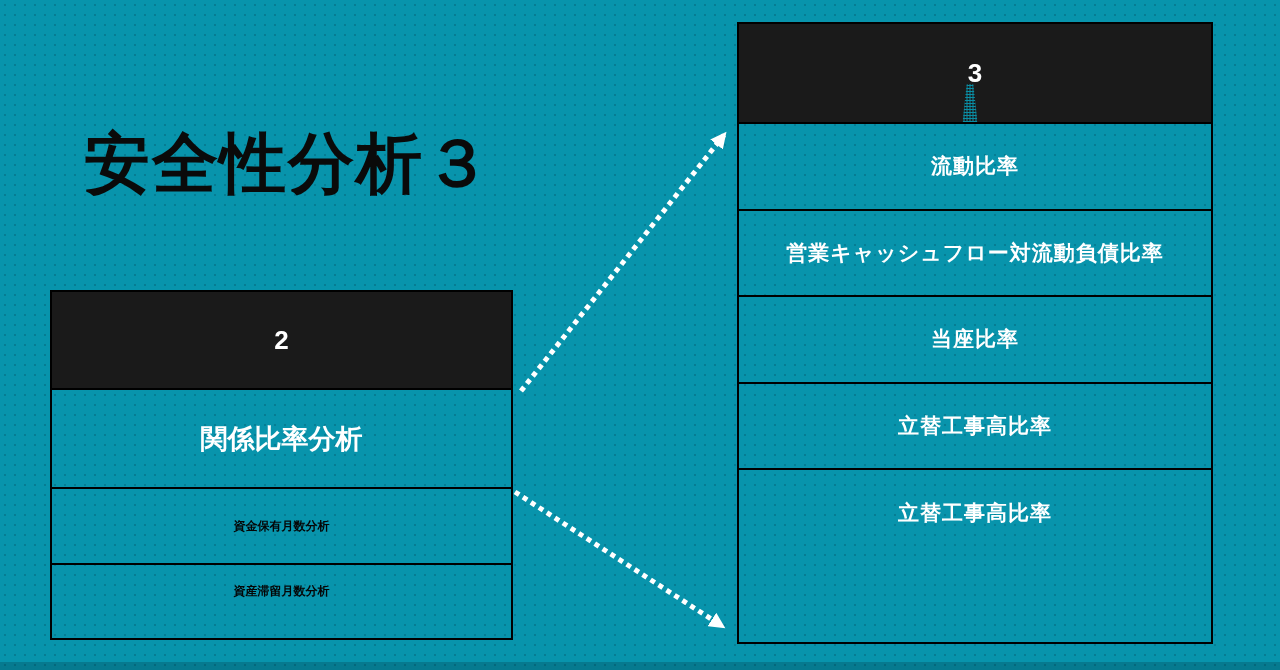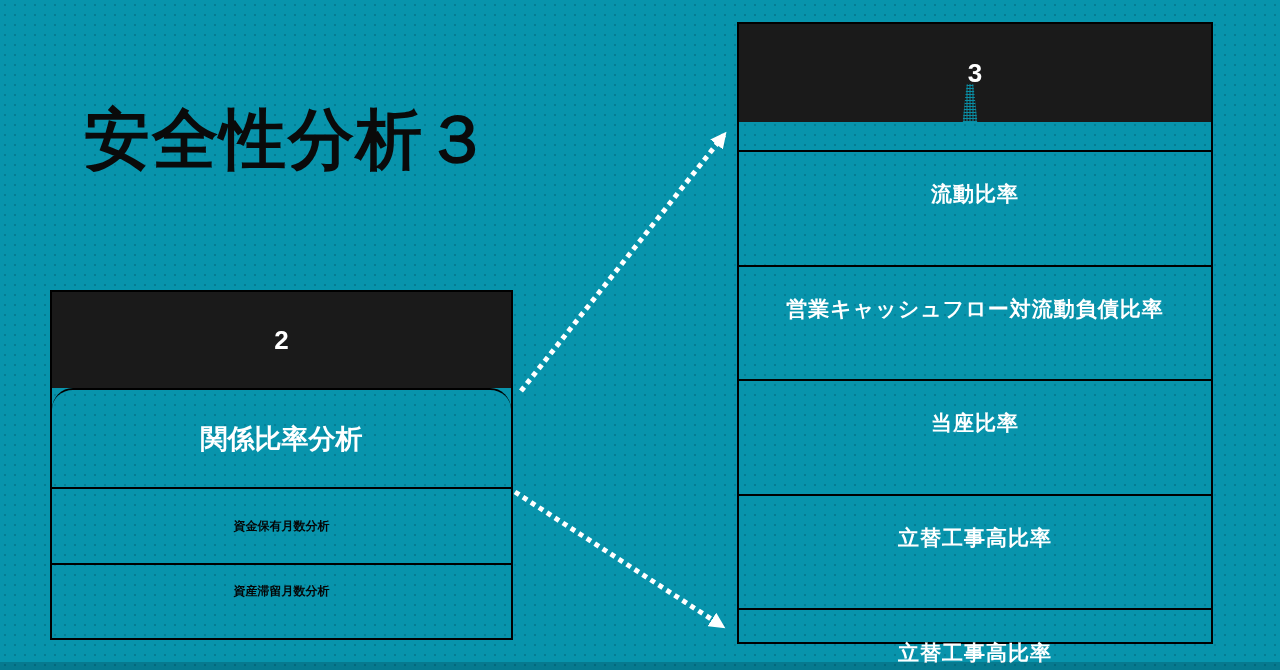--- a/index.html
+++ b/index.html
@@ -21,21 +21,21 @@
     background-color:var(--bg);
     background-image:radial-gradient(var(--bg-dot) 1px, rgba(0,0,0,0) 1.4px);
     background-size:10px 10px;
     overflow:hidden;
   }
   .footer-strip{
     position:absolute;left:0;bottom:0;width:1280px;height:8px;
     background:var(--strip);
   }
   .slide-title{
-    position:absolute;left:84px;top:102px;
+    position:absolute;left:84px;top:126px;
     font-size:66px;font-weight:800;color:#0a0a0a;
     letter-spacing:2px;line-height:1.15;white-space:nowrap;
   }
   .tbl{
     position:absolute;
     border:2px solid var(--border);
     background:transparent;
   }
   .tbl-left{left:50px;top:290px;width:463px;height:350px;}
   .tbl-right{left:737px;top:22px;width:476px;height:622px;}
@@ -46,24 +46,24 @@
     font-size:26px;font-weight:700;
     position:relative;
   }
   .tbl-left .tbl-header{height:96px;}
   .tbl-right .tbl-header{height:98px;}
   .tbl-row{
     display:flex;align-items:center;justify-content:center;
     border-top:2px solid var(--border);
     font-weight:700;text-align:center;
   }
-  .tbl-left .row-big{height:99px;font-size:27px;color:var(--white);border-radius:21px;}
+  .tbl-left .row-big{height:99px;font-size:27px;color:var(--white);}
   .tbl-left .row-small{height:76px;font-size:12px;color:#050505;}
   .tbl-left .row-small:last-child{height:55px;}
-  .tbl-right .tbl-row{height:86.6px;font-size:21px;color:var(--white);letter-spacing:1px;margin-top:28px;}
+  .tbl-right .tbl-row{height:86.6px;font-size:21px;color:var(--white);letter-spacing:1px;}
   
   .header-smudge{
     position:absolute;left:calc(50% - 5px);top:60px;
     transform:translateX(-50%);
     width:15px;height:38px;
     background-image:radial-gradient(rgba(8,148,172,0.95) 1px, rgba(0,0,0,0) 1.3px);
     background-size:3px 3px;
     clip-path:polygon(28% 0, 72% 0, 100% 100%, 0 100%);
   }
   .arrows{

